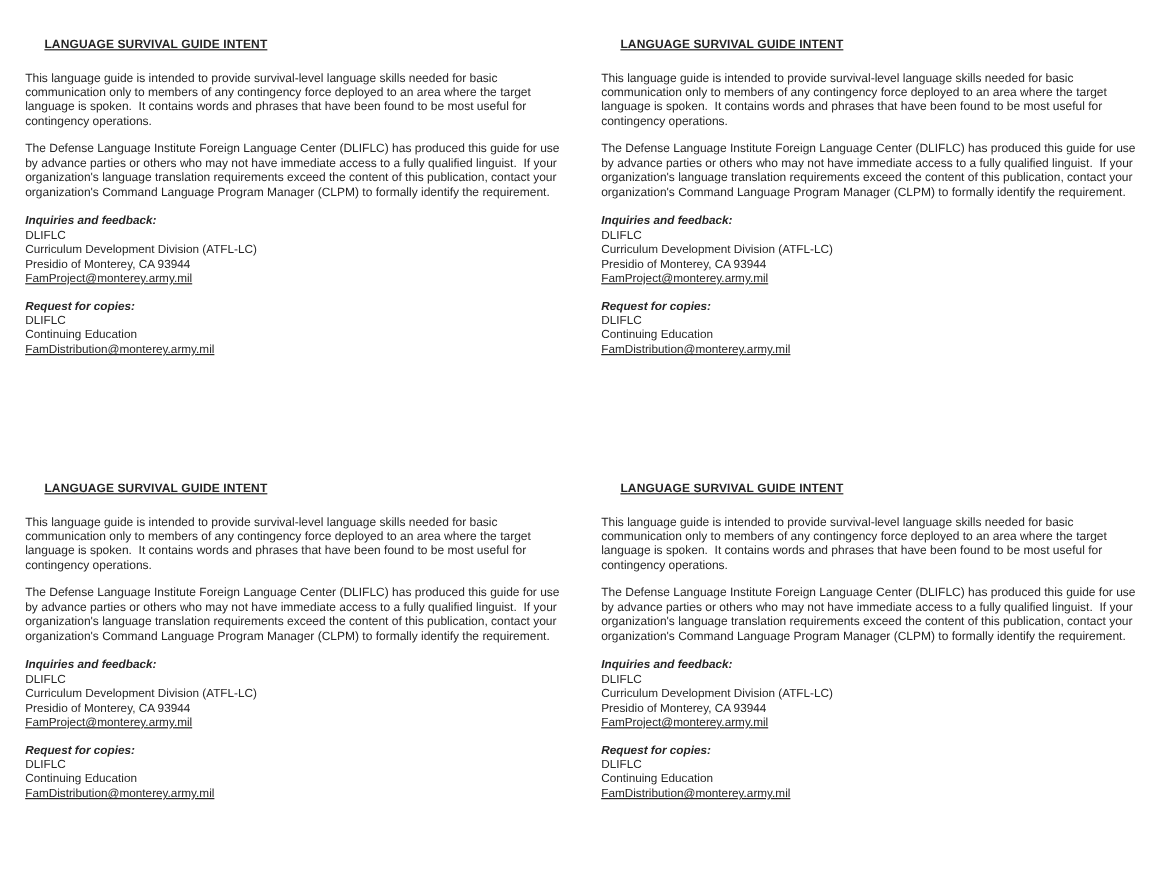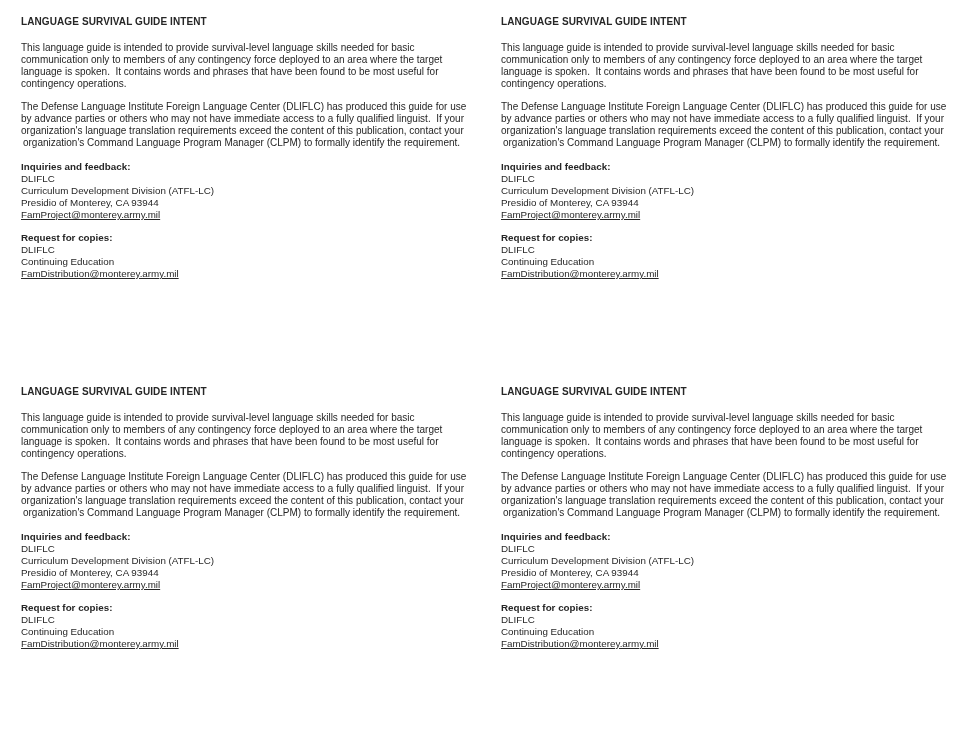--- a/index.html
+++ b/index.html
@@ -20,48 +20,49 @@
     display: grid;
     grid-template-columns: 480px 480px;
     grid-template-rows: 370px 371px;
   }
   .page {
     box-sizing: border-box;
     padding: 16px 18px 0 21px;
     overflow: hidden;
   }
   .page-title {
-    margin: 0;
+    margin: 16px;
     font-size: 10px;
     line-height: 12px;
     font-weight: bold;
+    text-decoration: underline;
     letter-spacing: 0.1px;
     white-space: nowrap;
   }
   .para {
     margin: 14px 0 0 0;
     font-size: 10px;
     line-height: 12px;
     letter-spacing: 0;
     white-space: pre;
   }
   .para.second {
     margin-top: 11px;
-    text-align: center;
   }
   .contact {
     margin-top: 12px;
     font-size: 9.8px;
     line-height: 12px;
   }
   .contact.copies {
     margin-top: 11px;
   }
   .contact-label {
     font-weight: bold;
+    font-style: italic;
   }
   .email-line a {
     color: inherit;
     text-decoration: underline;
     cursor: pointer;
     text-align: center;
   }
 </style>
 </head>
 <body>

